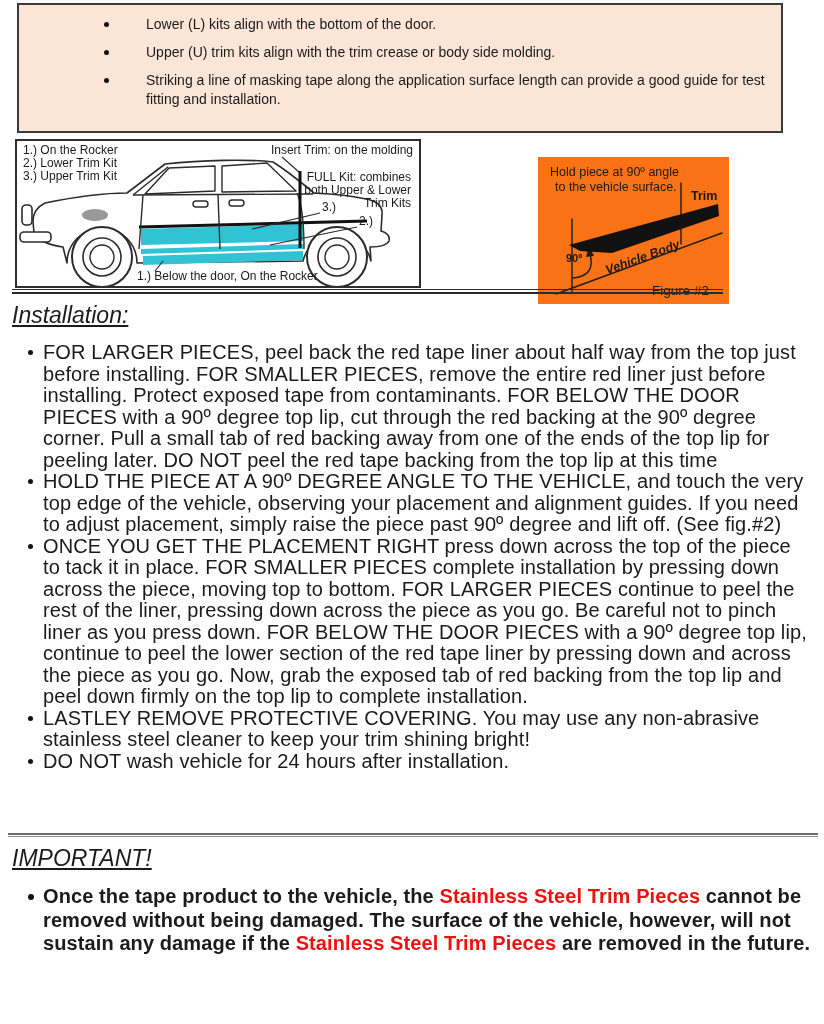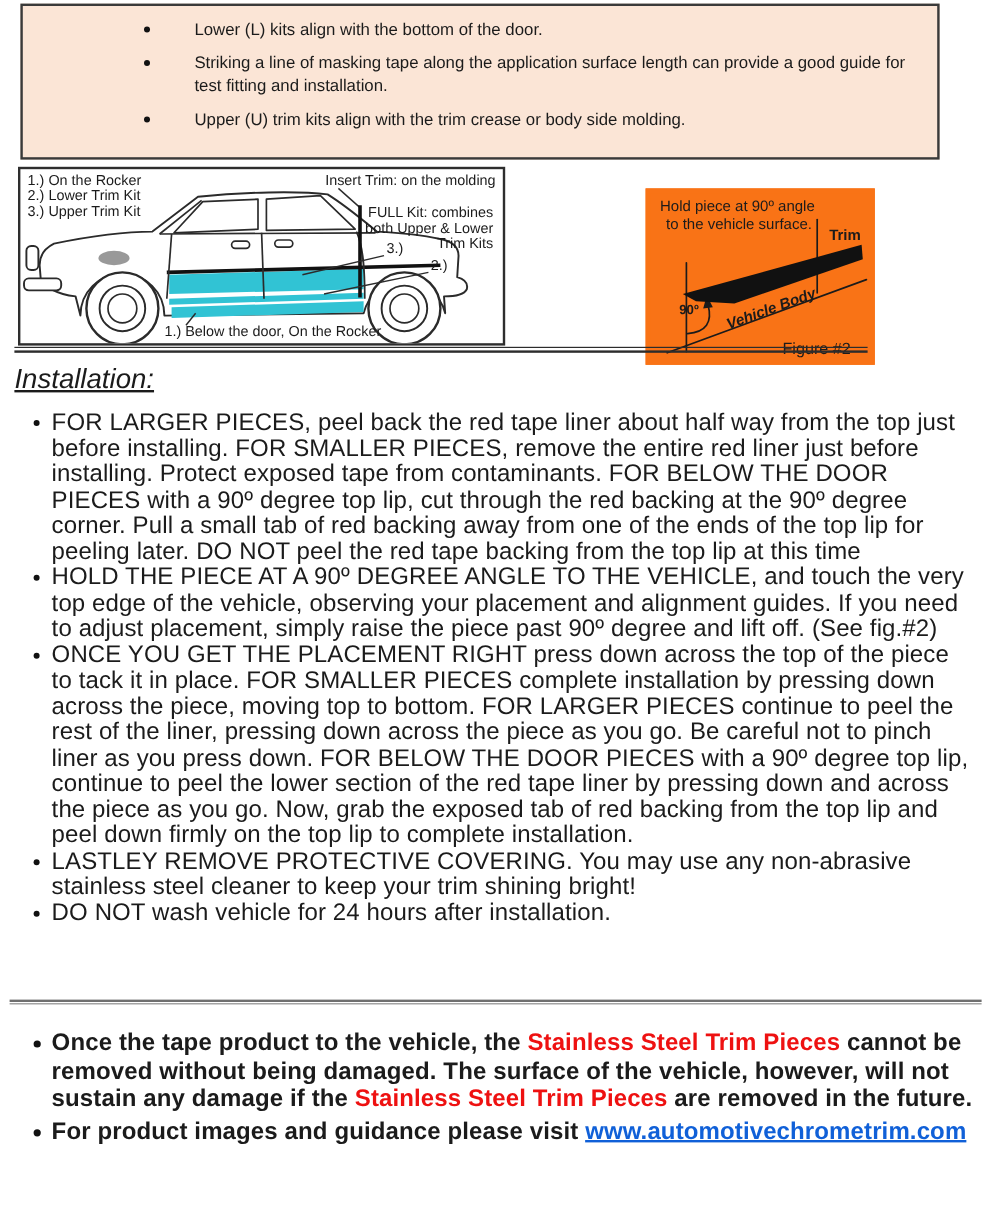--- a/index.html
+++ b/index.html
@@ -9,21 +9,21 @@
   }
   .page{position:relative;width:824px;height:1024px;overflow:hidden;background:#fff;}
 
   
   .tip-box{
     position:absolute;left:17px;top:3px;width:762px;height:126px;
     background:var(--tip-bg,#fbe5d6);border:2px solid #3a3a3a;box-sizing:content-box;
     overflow:hidden;
   }
   .tip-title{margin:8px 0 0 10px;font-size:14px;letter-spacing:.2px;}
-  .tip-box ul{list-style:none;margin:10px 0 0 16px;padding:0;}
+  .tip-box ul{list-style:none;margin:10px 0 0 0;padding:0;}
   .tip-box li{
     position:relative;padding-left:127px;padding-right:12px;
     font-size:14px;line-height:19px;margin-bottom:9px;
   }
   .tip-box li::before{
     content:"";position:absolute;left:85px;top:7px;width:5px;height:5px;
     border-radius:50%;background:#111;
   }
 
   
@@ -56,22 +56,22 @@
   a.site-link{color:var(--link,#1060d8);text-decoration:underline;font-weight:bold;cursor:pointer;}
 </style>
 </head>
 <body>
 
 <div class="page">
 
   <section class="tip-box">
     <ul>
       <li>Lower (L) kits align with the bottom of the door.</li>
+      <li>Upper (U) trim kits align with the trim crease or body side molding.</li>
       <li>Striking a line of masking tape along the application surface length can provide a good guide for test fitting and installation.</li>
-      <li>Upper (U) trim kits align with the trim crease or body side molding.</li>
     </ul>
   </section>
 
   <div class="car-box">
     <svg width="402" height="145" viewBox="0 0 402 145">
 
       <g stroke="#2b2b2b" stroke-width="1.6" fill="#ffffff" stroke-linejoin="round" stroke-linecap="round">
         <path d="M16 80 C16 72 20 66 28 62 C62 55 88 52 110 52 L148 23 C185 19 232 18 256 21 C272 31 286 43 297 52 C318 53 336 55 349 58 C360 60 366 65 365 74 L364 90 C371 92 373 96 372 100 C370 104 362 106 353 106 L354 120 A35 35 0 0 0 286 120 L120 122 A35 35 0 0 0 50 122 L46 106 C30 104 20 98 17 92 Z"></path>
         <rect x="3" y="91" width="31" height="10" rx="4"></rect>
         <rect x="5" y="64" width="10" height="20" rx="4"></rect>
@@ -162,19 +162,19 @@
       <li>HOLD THE PIECE AT A 90º DEGREE ANGLE TO THE VEHICLE, and touch the very top edge of the vehicle, observing your placement and alignment guides. If you need to adjust placement, simply raise the piece past 90º degree and lift off. (See fig.#2)</li>
       <li>ONCE YOU GET THE PLACEMENT RIGHT press down across the top of the piece to tack it in place.  FOR SMALLER PIECES complete installation by pressing down across the piece, moving top to bottom. FOR LARGER PIECES continue to peel the rest of the liner, pressing down across the piece as you go. Be careful not to pinch liner as you press down. FOR BELOW THE DOOR PIECES with a 90º degree top lip, continue to peel the lower section of the red tape liner by pressing down and across the piece as you go. Now, grab the exposed tab of red backing from the top lip and peel down firmly on the top lip to complete installation.</li>
       <li>LASTLEY REMOVE PROTECTIVE COVERING. You may use any non-abrasive stainless steel cleaner to keep your trim shining bright!</li>
       <li>DO NOT wash vehicle for 24 hours after installation.</li>
     </ul>
   </section>
 
   <div class="divider d2"></div>
 
   <section class="sec important">
+    <div class="sec-heading">IMPORTANT!</div>
     <ul>
       <li><span>Once the tape product to the vehicle, the </span><span class="red">Stainless Steel Trim Pieces</span><span> cannot be removed without being damaged. The surface of the vehicle, however, will not sustain any damage if the </span><span class="red">Stainless Steel Trim Pieces</span><span> are removed in the future.</span></li>
-      <li><span>For product images and guidance please visit </span><a class="site-link">www.automotivechrometrim.com</a></li>
     </ul>
   </section>
 
 </div>
 
 </body></html>

